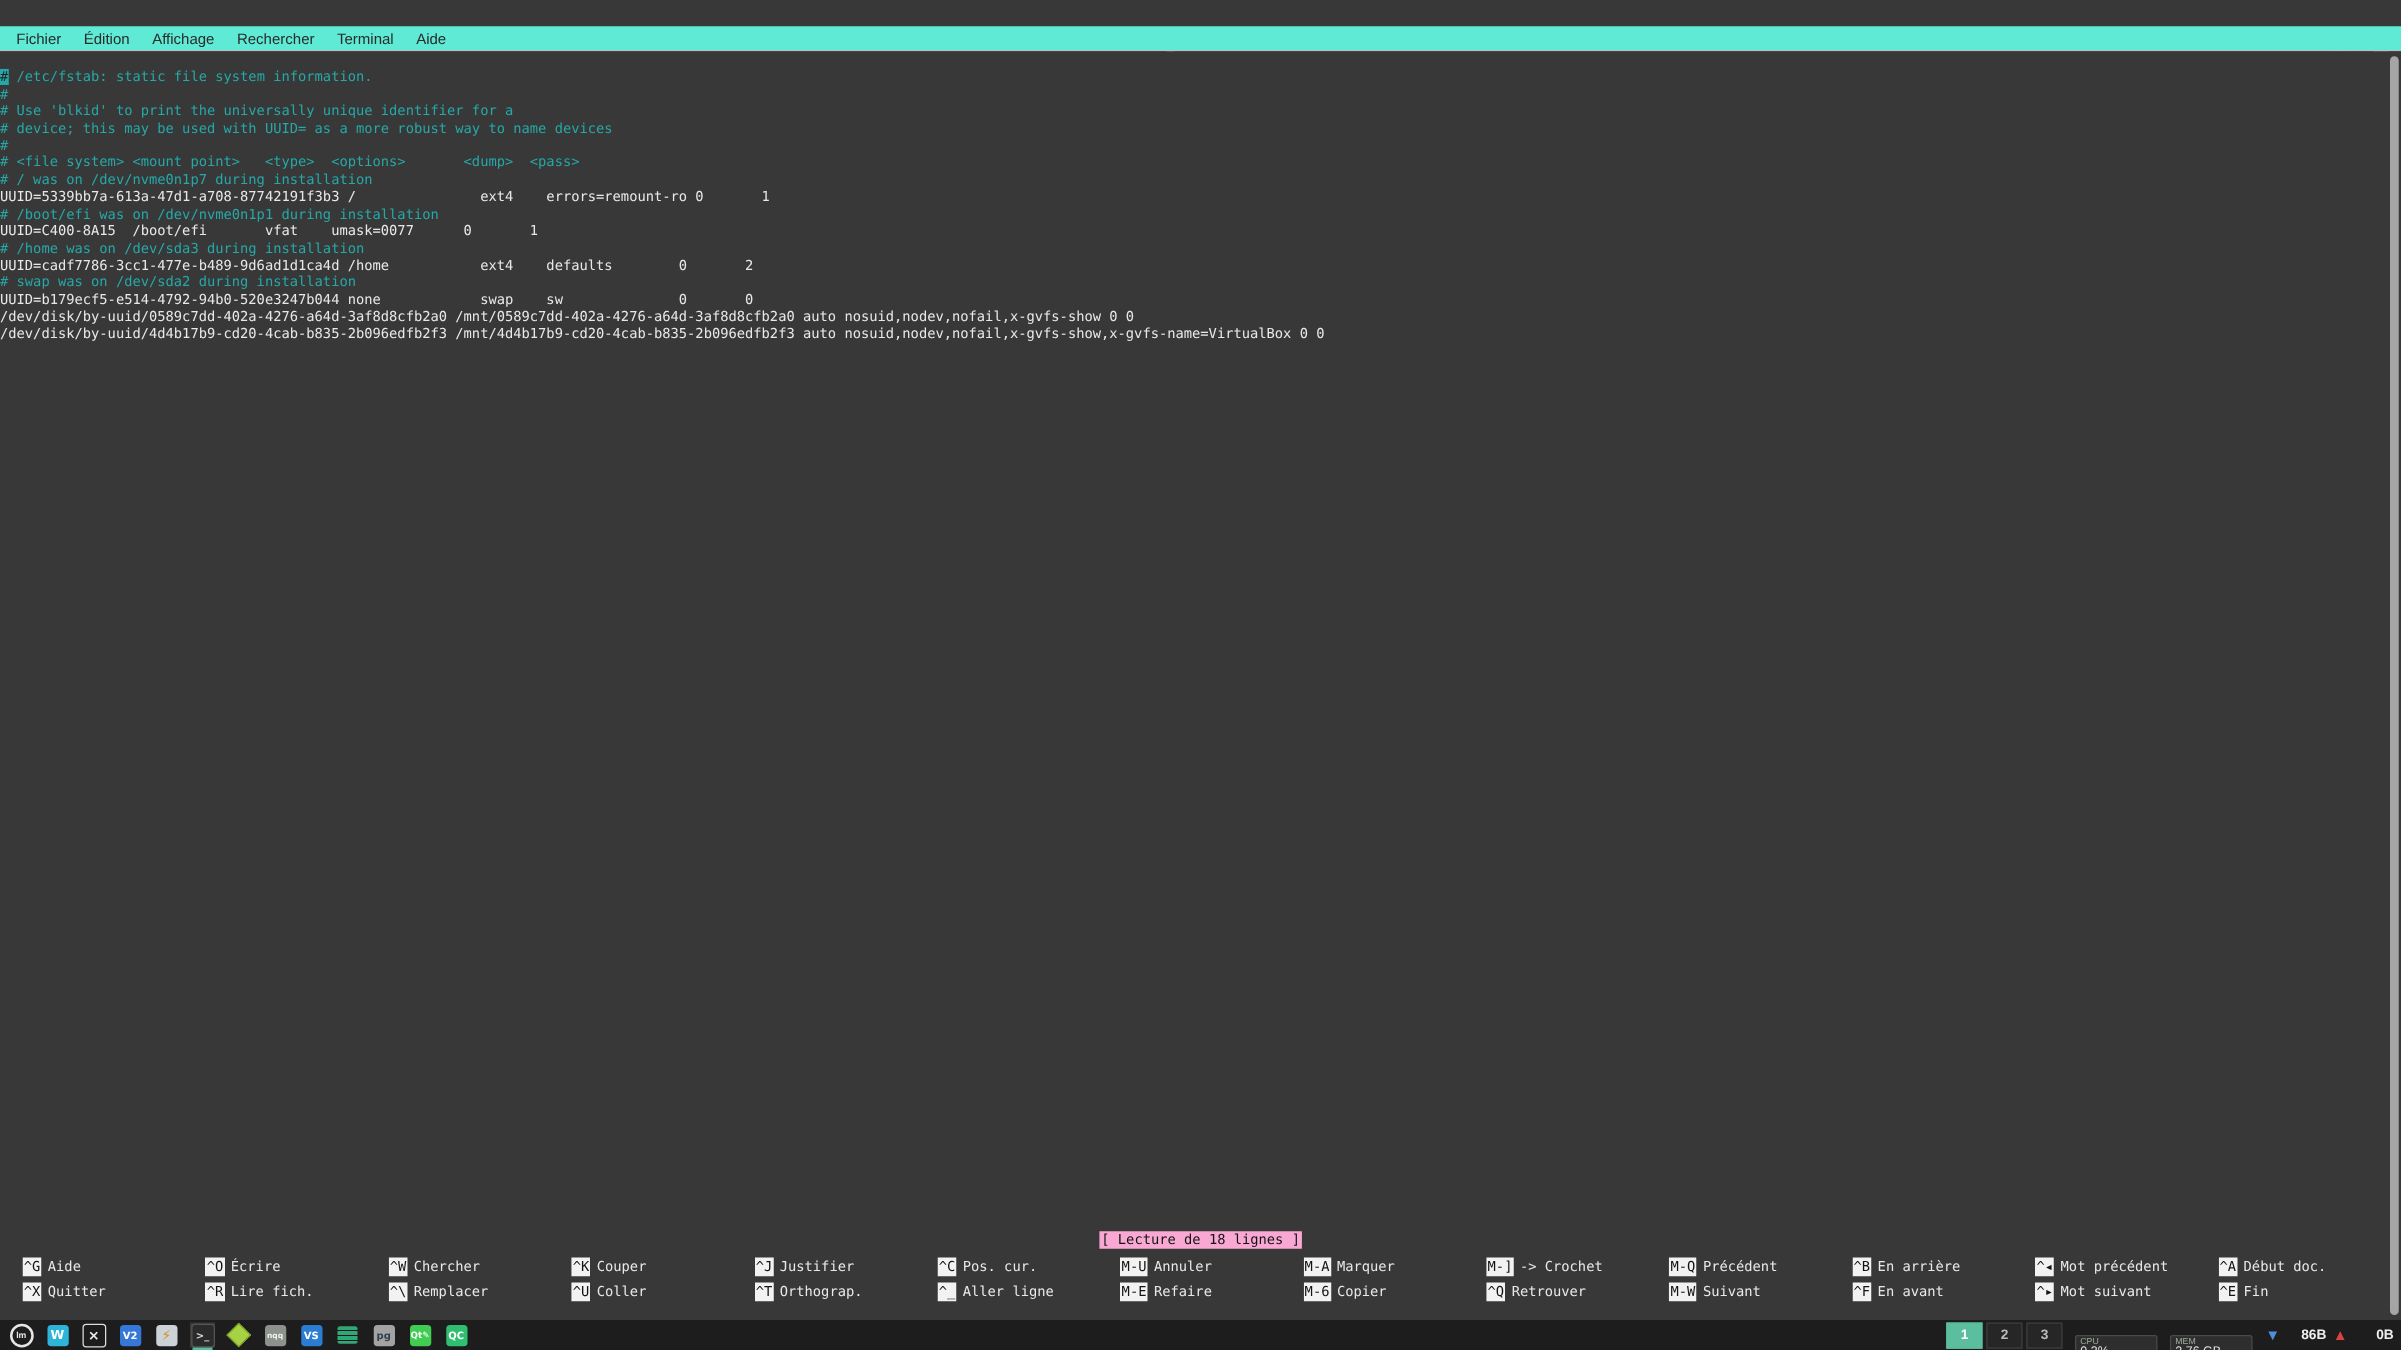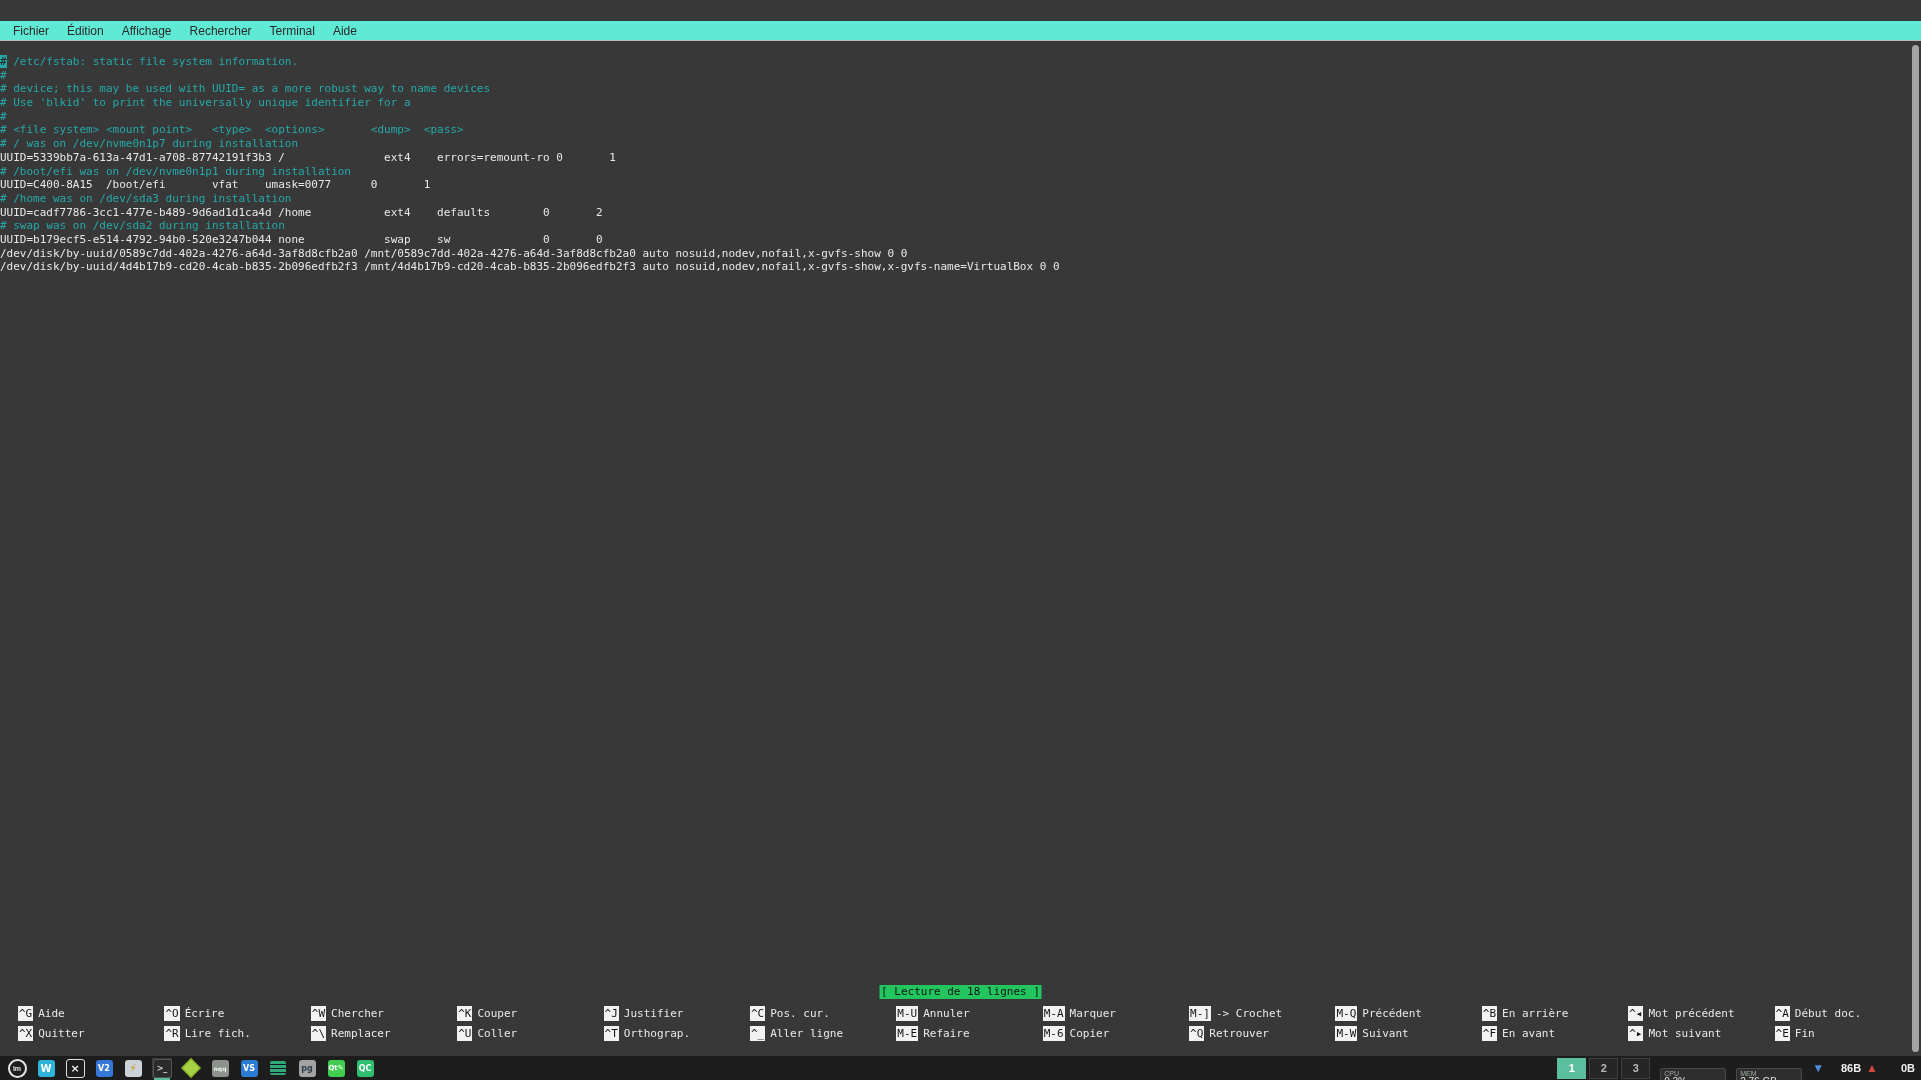--- a/index.html
+++ b/index.html
@@ -30,21 +30,21 @@
   .terminal-content{position:absolute;top:14px;left:0;right:0;}
   .tline{height:13.7px;line-height:13.7px;white-space:pre;overflow:hidden;color:#e8e8e8;}
   .tline.comment{color:var(--accent-teal,#26a8a8);}
   .tline.highlight{background:#f4f4f4;color:#1e1e1e;}
   .tline .cursor{background:var(--accent-teal,#26a8a8);color:#222;}
 
   .term-scrollbar{position:absolute;top:4px;bottom:4px;right:2px;width:7px;border-radius:4px;background:#b9b9b9;opacity:.85;}
 
   .nano-footer{position:absolute;left:0;right:0;bottom:12px;}
   .nano-status{position:relative;height:14px;margin-bottom:5px;}
-  .status-msg{position:absolute;left:50%;transform:translateX(-50%);background:#22c55e;color:#141414;
+  .status-msg{position:absolute;left:50%;transform:translateX(-50%);background:#f9a8d4;color:#141414;
               line-height:14px;padding:0 2px;white-space:pre;}
   .sc-row{display:grid;grid-template-columns:repeat(13,1fr);height:20px;line-height:20px;padding-left:18px;}
   .sc-cell{white-space:pre;overflow:hidden;}
   .sc-key{background:#f2f2f2;color:#141414;padding:1px 1px;}
   .sc-lbl{color:#e8e8e8;margin-left:5px;}
 
   
   .taskbar{position:absolute;left:0;right:0;bottom:0;height:24px;background:#1d1d1d;
            display:flex;align-items:center;justify-content:space-between;}
   .launchers{display:flex;align-items:center;gap:9px;padding-left:7px;height:100%;}
@@ -95,22 +95,22 @@
       <span class="menu-item">Rechercher</span>
       <span class="menu-item">Terminal</span>
       <span class="menu-item">Aide</span>
     </div>
 
   <div class="terminal">
 
     <div class="terminal-content" id="termContent">
         <div class="tline comment"><span class="cursor">#</span> /etc/fstab: static file system information.</div>
         <div class="tline comment">#</div>
+        <div class="tline comment"># Use 'blkid' to print the universally unique identifier for a</div>
         <div class="tline comment"># device; this may be used with UUID= as a more robust way to name devices</div>
-        <div class="tline comment"># Use 'blkid' to print the universally unique identifier for a</div>
         <div class="tline comment">#</div>
         <div class="tline comment"># &lt;file system&gt; &lt;mount point&gt;   &lt;type&gt;  &lt;options&gt;       &lt;dump&gt;  &lt;pass&gt;</div>
         <div class="tline comment"># / was on /dev/nvme0n1p7 during installation</div>
         <div class="tline plain">UUID=5339bb7a-613a-47d1-a708-87742191f3b3 /               ext4    errors=remount-ro 0       1</div>
         <div class="tline comment"># /boot/efi was on /dev/nvme0n1p1 during installation</div>
         <div class="tline plain">UUID=C400-8A15  /boot/efi       vfat    umask=0077      0       1</div>
         <div class="tline comment"># /home was on /dev/sda3 during installation</div>
         <div class="tline plain">UUID=cadf7786-3cc1-477e-b489-9d6ad1d1ca4d /home           ext4    defaults        0       2</div>
         <div class="tline comment"># swap was on /dev/sda2 during installation</div>
         <div class="tline plain">UUID=b179ecf5-e514-4792-94b0-520e3247b044 none            swap    sw              0       0</div>

